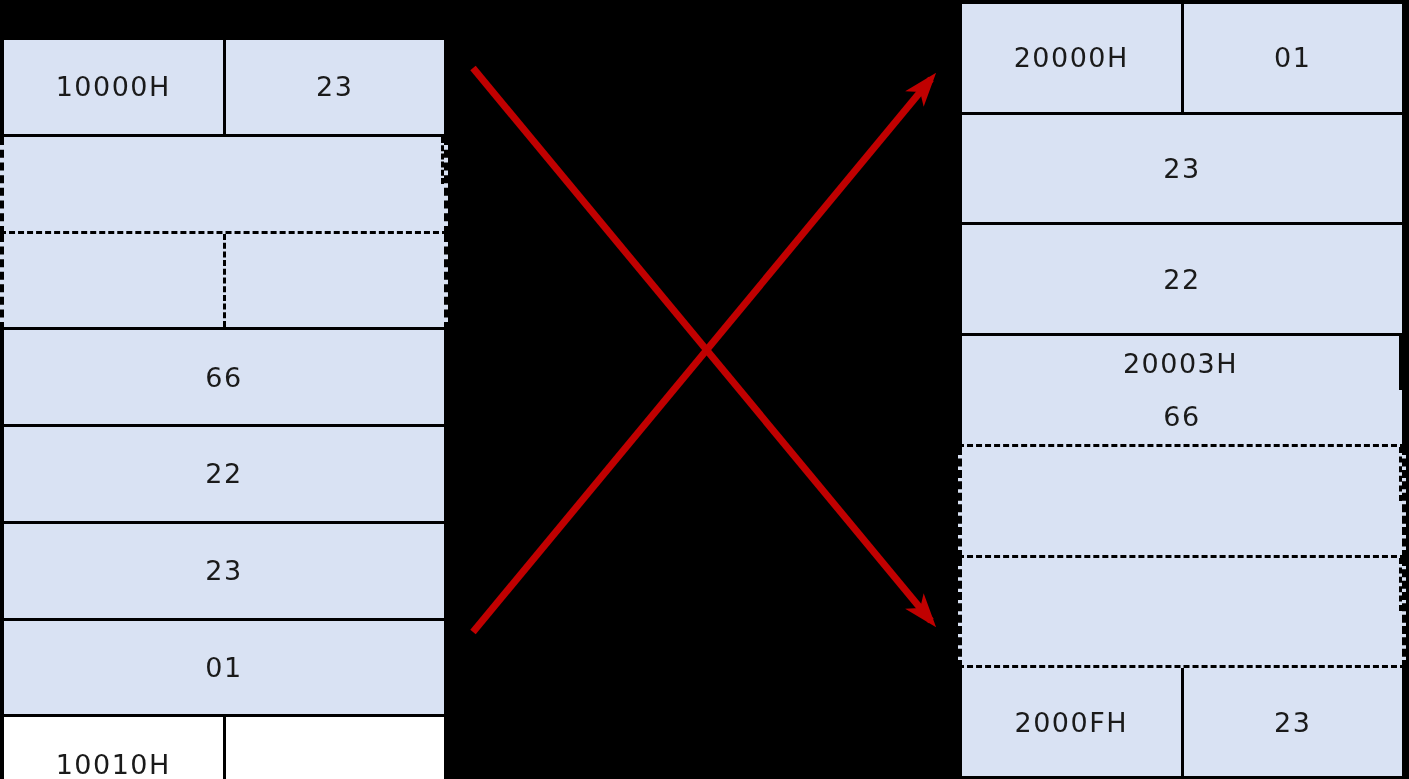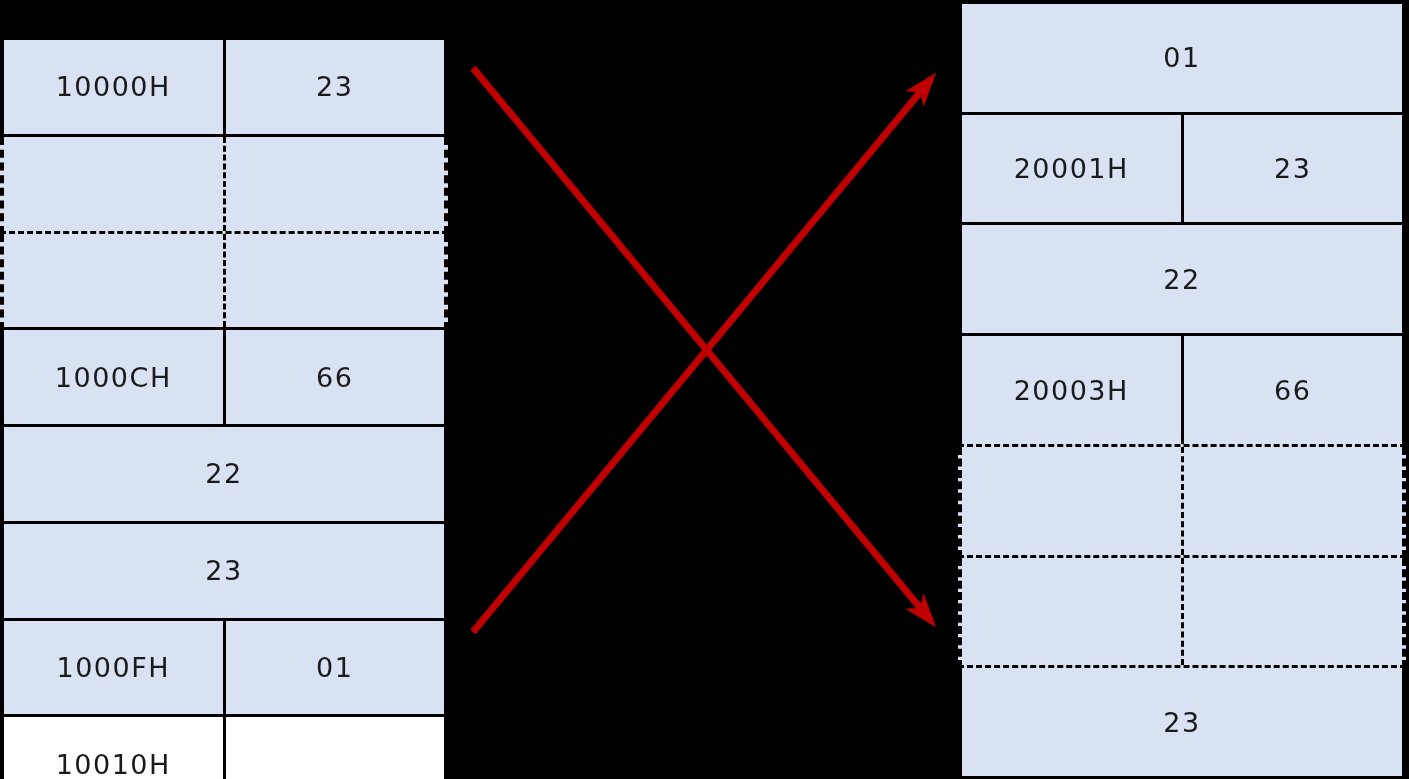--- a/index.html
+++ b/index.html
@@ -26,21 +26,21 @@
     flex:1 1 0;
     display:flex;
     box-sizing:border-box;
     background:var(--cell-fill);
     border-left:4px solid var(--line);
     border-right:4px solid var(--line);
     border-bottom:3px solid var(--line);
   }
   .row.first{border-top:4px solid var(--line);}
   .row.last{border-bottom-width:4px;}
-  .row.dashed-bottom{border-bottom-style:dashed;}
+  .row.dashed-bottom{border-bottom-style:dashed;flex-direction:column;}
   .row.gap{border-left-style:dashed;border-right-style:dashed;}
   .row.white{background:var(--empty-fill);}
   .cell{
     flex:1 1 0;
     display:flex;align-items:center;justify-content:center;
     font-size:27px;letter-spacing:1.5px;color:#1a1a1a;
     font-weight:500;
   }
   .cell.addr{border-right:3px solid var(--line);}
   .row.gap .cell.addr{border-right-style:dashed;}
@@ -61,63 +61,62 @@
     </div>
     <div class="row gap dashed-bottom">
       <div class="cell addr"></div>
       <div class="cell val"></div>
     </div>
     <div class="row gap">
       <div class="cell addr"></div>
       <div class="cell val"></div>
     </div>
     <div class="row">
-      <div class="cell addr">1000CH</div>
       <div class="cell val">66</div>
     </div>
     <div class="row">
       <div class="cell val">22</div>
     </div>
     <div class="row">
       <div class="cell val">23</div>
     </div>
     <div class="row">
-      <div class="cell addr">1000FH</div>
       <div class="cell val">01</div>
     </div>
     <div class="row white last">
       <div class="cell addr">10010H</div>
       <div class="cell val"></div>
     </div>
   </div>
 
   <div class="memtable right">
     <div class="row first">
+      <div class="cell addr">20000H</div>
       <div class="cell val">01</div>
     </div>
     <div class="row">
-      <div class="cell addr">20001H</div>
       <div class="cell val">23</div>
     </div>
     <div class="row">
       <div class="cell val">22</div>
     </div>
     <div class="row dashed-bottom">
       <div class="cell addr">20003H</div>
       <div class="cell val">66</div>
     </div>
     <div class="row gap dashed-bottom">
       <div class="cell addr"></div>
       <div class="cell val"></div>
     </div>
     <div class="row gap dashed-bottom">
       <div class="cell addr"></div>
       <div class="cell val"></div>
     </div>
     <div class="row">
+      <div class="cell addr">2000FH</div>
       <div class="cell val">23</div>
     </div>
   </div>
 
   <svg class="arrows" viewBox="0 0 1409 779" xmlns="http://www.w3.org/2000/svg">
     <defs>
       <marker id="ah" markerUnits="userSpaceOnUse" markerWidth="34" markerHeight="26" refX="26" refY="13" orient="auto">
         <path d="M0,1 L34,13 L0,25 L9,13 Z" fill="#c00000"></path>
       </marker>
     </defs>

